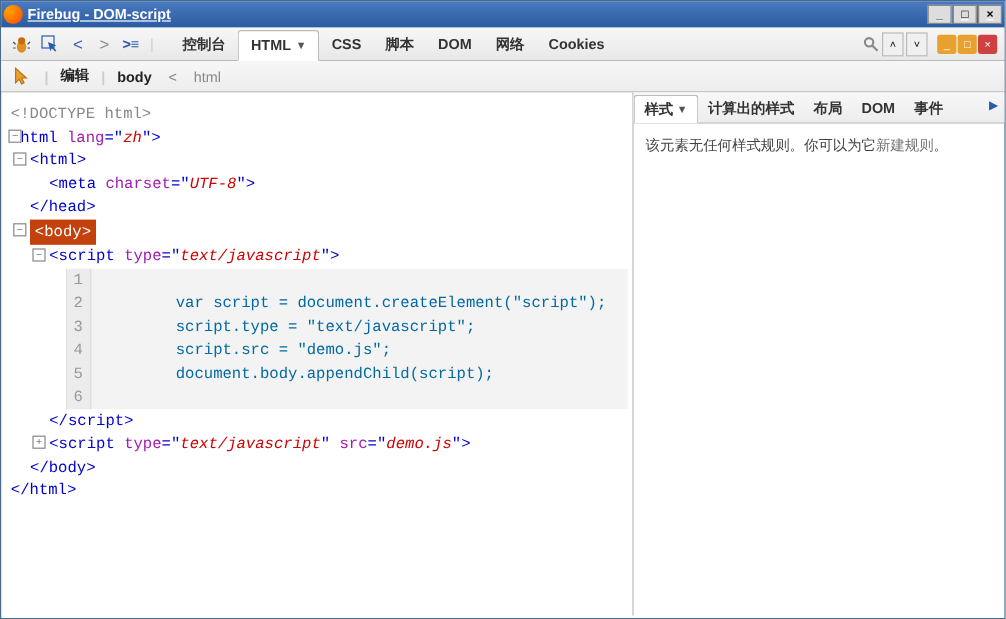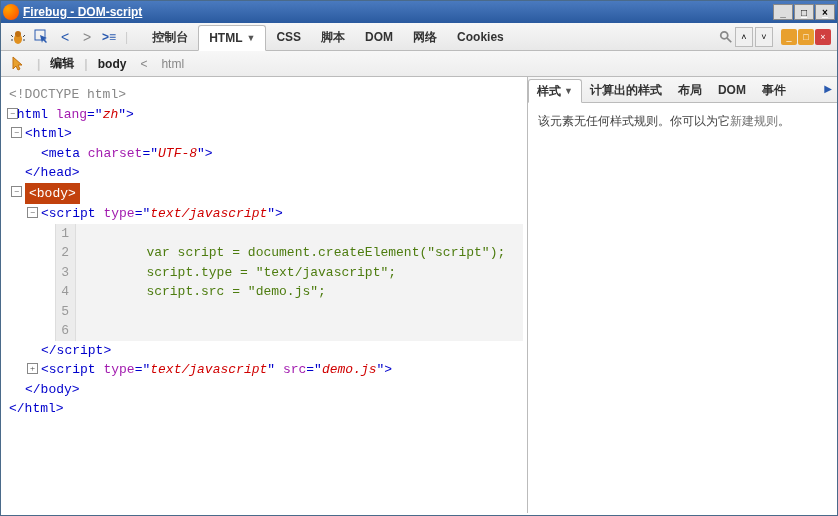--- a/index.html
+++ b/index.html
@@ -51,21 +51,21 @@
 .toggle { position: absolute; left: 2px; top: 3px; width: 11px; height: 11px; border: 1px solid #888; background: #fff; font-size: 9px; line-height: 9px; text-align: center; cursor: pointer; color: #444; font-family: Tahoma;}
 .tag { color: #0000cc; }
 .attr-name { color: #a21caf; }
 .attr-val { color: #d00000; font-style: italic; }
 .doctype { color: #888; }
 .selected-line { background: #c2410c; color: #fff; display: inline-block; padding: 1px 4px; }
 .selected-line .tag { color: #fff; }
 .code-block { background: #f3f3f3; border-left: 1px solid #ddd; margin-left: 14px; }
 .code-line { display: flex; }
 .code-line .ln { width: 20px; text-align: right; color: #999; padding-right: 6px; background: #ececec; border-right: 1px solid #ddd; user-select:none;}
-.code-line .code { padding-left: 8px; color: #4d7c0f; white-space: pre;}
+.code-line .code { padding-left: 8px; color: #0369a1; white-space: pre;}
 </style>
 </head>
 <body>
 
 <div class="window">
 
   <div class="titlebar">
     <span class="icon"></span>
     <span class="title">Firebug - DOM-script</span>
     <div class="titlebtns">
@@ -179,20 +179,21 @@
               <div class="code-line">
                   <span class="ln">3</span>
                   <span class="code">        script.type = "text/javascript";</span>
                 </div>
               <div class="code-line">
                   <span class="ln">4</span>
                   <span class="code">        script.src = "demo.js";</span>
                 </div>
               <div class="code-line">
                   <span class="ln">5</span>
+                  <span class="code">        document.body.appendChild(script);</span>
                 </div>
               <div class="code-line">
                   <span class="ln">6</span>
                   <span class="code"></span>
                 </div>
             </div>
             <div style="padding-left:0"><span class="tag">&lt;<span>/script</span>&gt;</span></div>
           </div>
 
           <div class="node">

